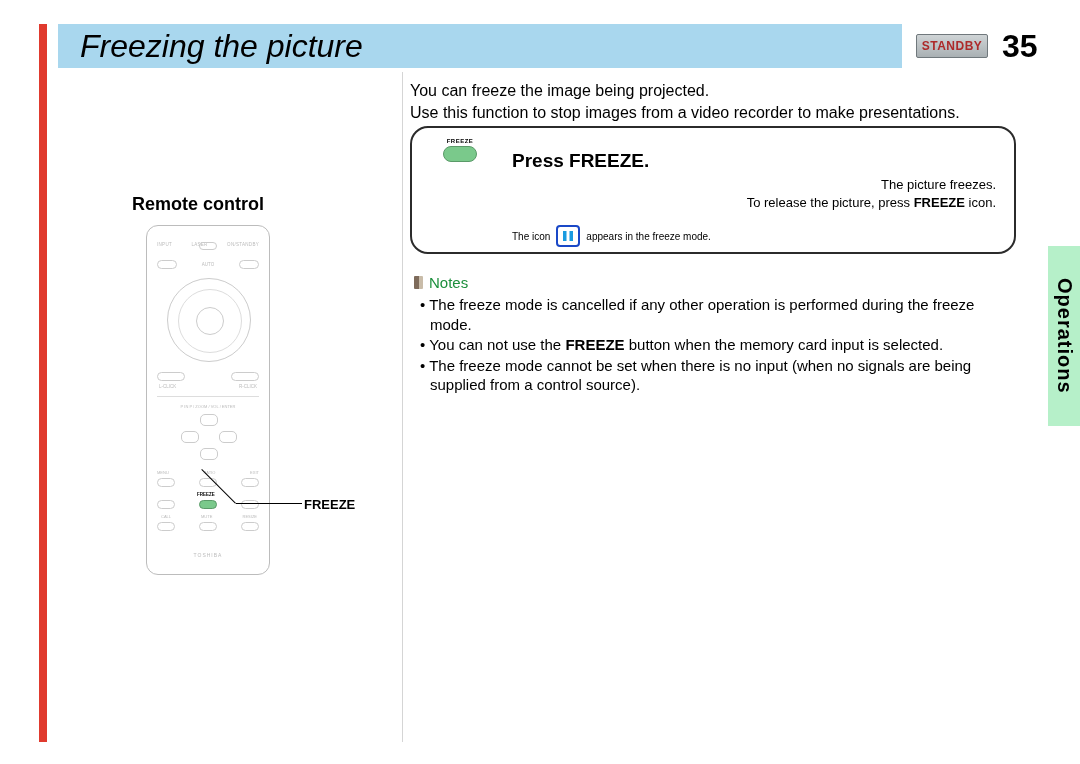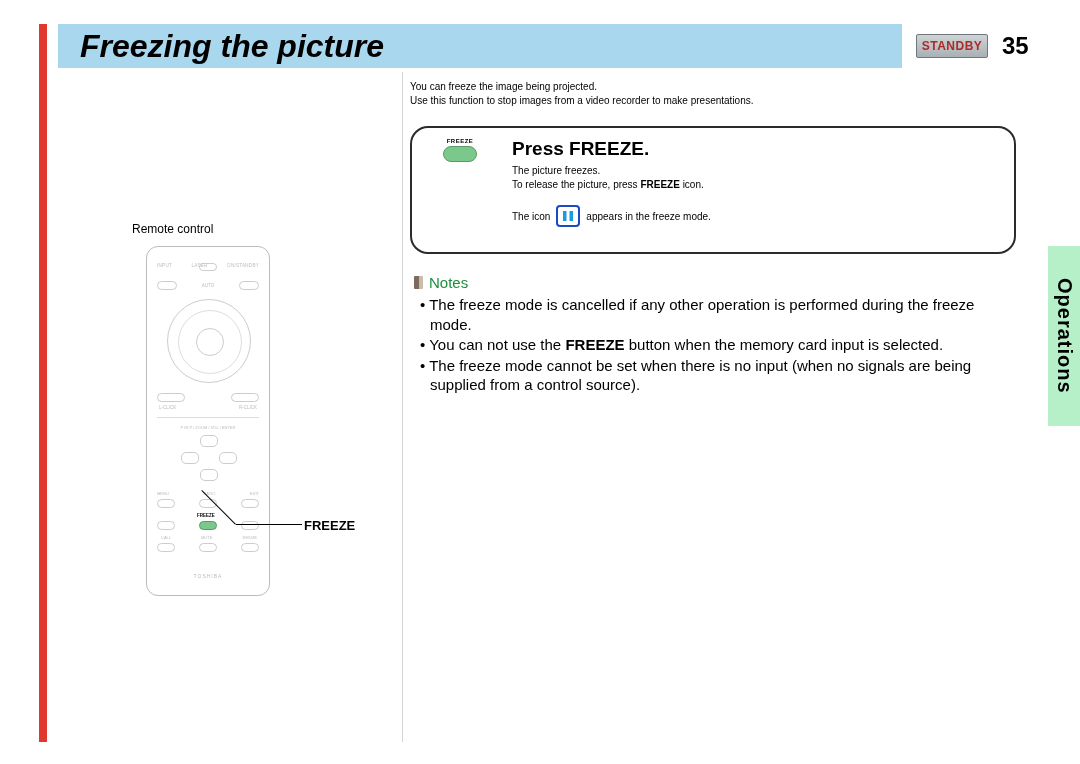--- a/index.html
+++ b/index.html
@@ -14,63 +14,63 @@
   .side-tab { position: absolute; right: 0; top: 246px; width: 32px; height: 180px; background: #b6f0c9;
               display: flex; align-items: center; justify-content: center; }
   .side-tab span { writing-mode: vertical-rl; font-weight: bold; font-size: 20px; color: #000;
                    letter-spacing: 1px; }
 
   
   .header { position: absolute; left: 58px; top: 24px; right: 42px; height: 44px; display: flex;
             align-items: center; }
   .header-title-wrap { background: #a9d7ee; height: 44px; flex: 0 0 844px; display: flex;
                        align-items: center; padding-left: 22px; }
-  .header-title { font-size: 32px; font-weight: bold; font-style: italic; color: #000; }
+  .header-title { font-size: 32px; font-weight: normal; font-style: italic; color: #000; }
   .contents-btn { width: 72px; height: 24px; background: linear-gradient(#cfd4d6, #a9b0b3);
                   border: 1px solid #70787c; display: flex; align-items: center; justify-content: center;
                   font-size: 12px; color: #ad2a2a; font-weight: bold; margin-left: 14px; letter-spacing: 0.5px;
                   border-radius: 2px; cursor: pointer; }
-  .page-num { font-size: 24px; font-weight: bold; color: #000; margin-left: 14px; }
-
-  
-  .intro { position: absolute; left: 410px; top: 80px; width: 590px; font-size: 10px; line-height: 1.35;
+  .page-num { font-size: 32px; font-weight: bold; color: #000; margin-left: 14px; }
+
+  
+  .intro { position: absolute; left: 410px; top: 80px; width: 590px; font-size: 16px; line-height: 1.35;
            color: #000; }
 
   
   .instr-box { position: absolute; left: 410px; top: 126px; width: 606px; height: 128px;
                border: 2.5px solid #2b2b2b; border-radius: 18px; padding: 10px 18px 10px 18px; }
   .instr-inner { display: flex; gap: 22px; }
   .freeze-btn-col { width: 60px; display: flex; flex-direction: column; align-items: center;
                     padding-top: 0; }
   .freeze-label-sm { font-size: 6px; font-weight: bold; letter-spacing: 0.5px; color: #000; margin-bottom: 2px; }
   .freeze-button-graphic { width: 34px; height: 16px; background: #7ac98b; border: 1px solid #5a9a68;
                            border-radius: 8px; }
-  .instr-text { flex: 1; }
+  .instr-text { flex: 1; margin-top: 12px; }
   .instr-heading { font-size: 19px; font-weight: bold; margin-bottom: 4px; }
-  .instr-line { font-size: 10px; line-height: 1.35; }
+  .instr-line { font-size: 13px; line-height: 1.35; text-align: right; }
   .instr-line strong { font-weight: bold; }
   .icon-row { display: flex; align-items: center; gap: 6px; margin-top: 14px; font-size: 10px; }
   .freeze-icon { width: 24px; height: 22px; border: 2px solid #1a48c7; border-radius: 4px; background: #fff;
                  display: flex; align-items: center; justify-content: center; }
   .freeze-icon svg { width: 12px; height: 12px; }
 
   
   .notes { position: absolute; left: 414px; top: 274px; width: 602px; }
   .notes-head { display: flex; align-items: center; gap: 6px; margin-bottom: 4px; }
   .notes-icon { width: 9px; height: 13px; background: linear-gradient(90deg, #7e6b5b 50%, #c9bca9 50%);
                 border-radius: 1px; }
   .notes-title { color: #1c8f3c; font-size: 15px; }
   .notes ul { list-style: none; padding-left: 6px; }
   .notes li { font-size: 15px; line-height: 1.3; text-indent: -10px; padding-left: 10px; margin-bottom: 1px; }
   .notes li::before { content: "•  "; }
   .notes li strong { font-weight: bold; }
 
   
   .left-col { position: absolute; left: 132px; top: 194px; width: 260px; }
-  .remote-caption { font-size: 12px; font-weight: normal; margin-bottom: 10px; margin-top: 28px; }
+  .remote-caption { font-size: 18px; font-weight: bold; margin-bottom: 10px; }
   .remote-wrap { position: relative; width: 124px; height: 350px; margin-left: 14px; }
   .remote-body { width: 124px; height: 350px; border: 1px solid #bcbcbc; border-radius: 12px;
                  background: #fff; position: relative; }
   
   .rc-top { position: absolute; left: 10px; right: 10px; top: 8px; height: 20px; display: flex;
             justify-content: space-between; align-items: center; }
   .rc-lbl { font-size: 4.5px; color: #bbb; letter-spacing: 0.3px; }
   .rc-laser { width: 18px; height: 8px; border: 0.8px solid #ccc; border-radius: 4px; }
   .rc-row3 { position: absolute; left: 10px; right: 10px; top: 30px; height: 16px; display: flex;
              justify-content: space-between; align-items: center; }

